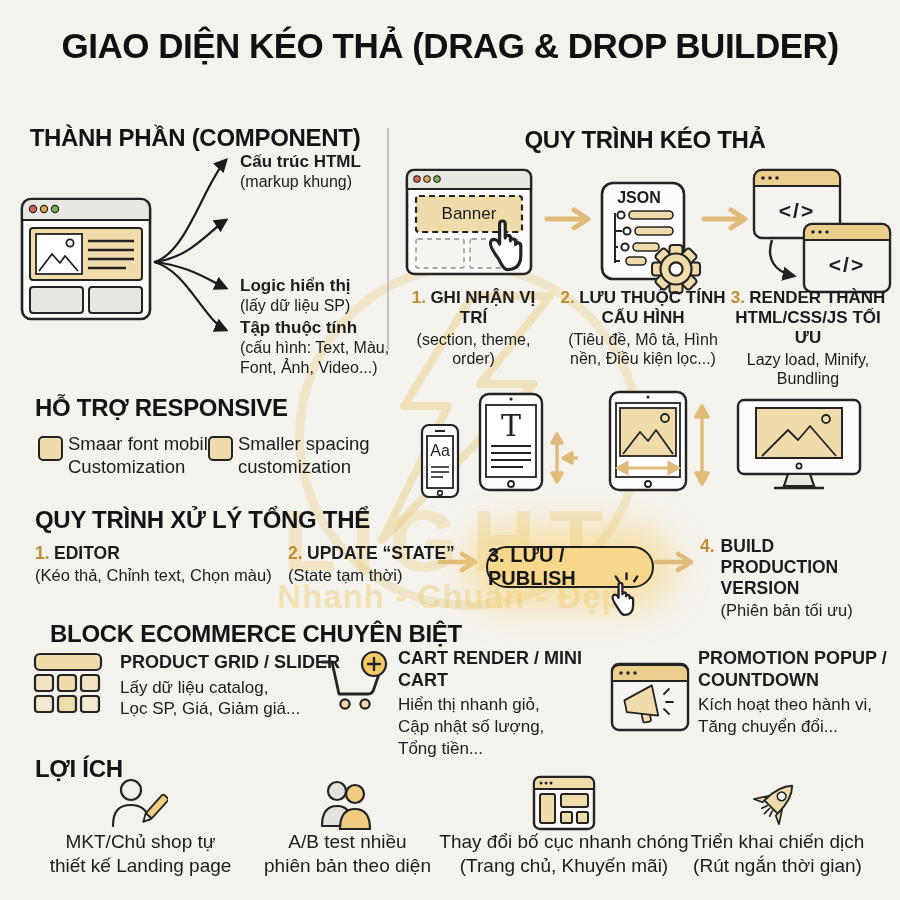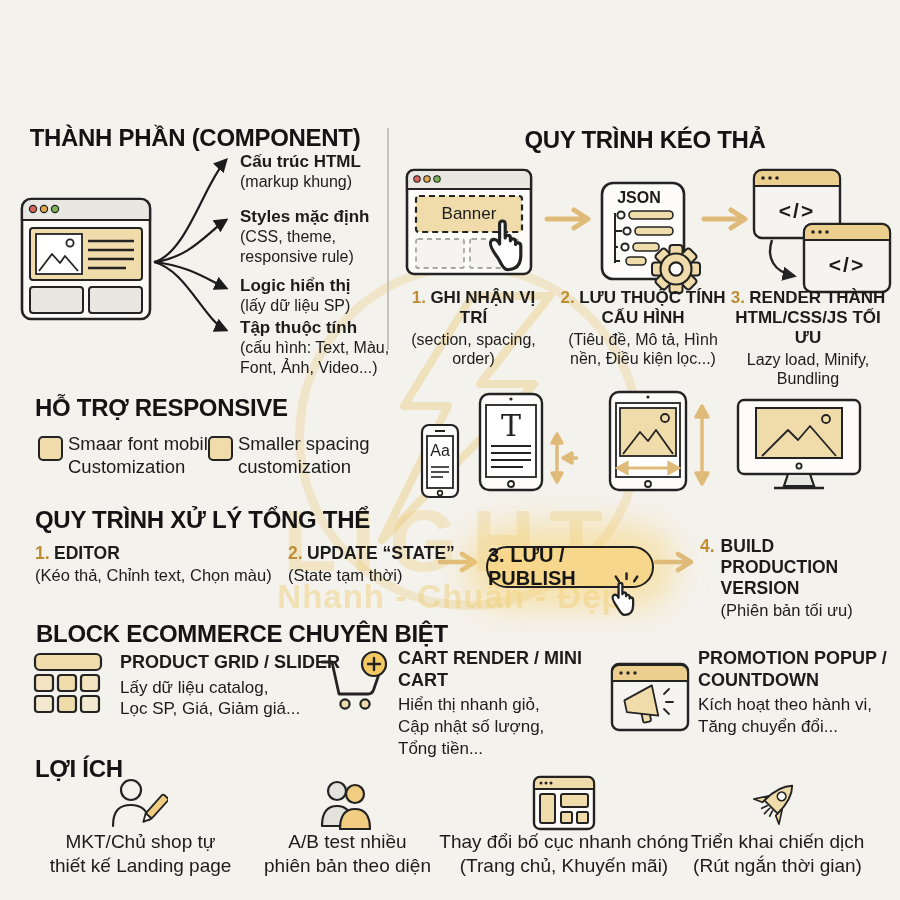--- a/index.html
+++ b/index.html
@@ -49,20 +49,21 @@
 
 <div id="canvas">
 
   <div class="abs wm wm-circle" style="left:295px;top:262px;width:330px;height:330px;"></div>
   <svg class="abs wm" style="left:352px;top:288px;" width="216" height="262" viewBox="0 0 216 262">
     <path d="M120 8 L52 118 H96 L30 252 L182 96 H128 L198 8 Z" fill="none" stroke="rgba(231,196,106,0.38)" stroke-width="8" stroke-linejoin="round"></path>
   </svg>
   <div class="abs wm wm-light" style="left:250px;top:490px;width:400px;">LIGHT</div>
   <div class="abs wm wm-slogan" style="left:230px;top:578px;width:440px;">Nhanh - Chuẩn - Đẹp</div>
 
+  <div class="abs main-title" style="top:26px;left:0;">GIAO DIỆN KÉO THẢ (DRAG &amp; DROP BUILDER)</div>
 
   <div class="abs sec-head center" style="left:20px;top:124px;width:350px;">THÀNH PHẦN (COMPONENT)</div>
   <div class="abs widget-label" style="left:24px;top:168px;">Block/Widget</div>
 
   <svg class="abs" style="left:20px;top:197px;" width="132" height="124" viewBox="0 0 132 124">
     <rect x="2" y="2" width="128" height="120" rx="9" fill="#fbfaf7" stroke="#232323" stroke-width="2.6"></rect>
     <path d="M2 11 a9 9 0 0 1 9-9 h110 a9 9 0 0 1 9 9 v12 H2 Z" fill="#e9e7e2" stroke="#232323" stroke-width="2.2"></path>
     <circle cx="13" cy="12" r="3.6" fill="#d96459" stroke="#232323" stroke-width="1.2"></circle>
     <circle cx="24" cy="12" r="3.6" fill="#e0a84b" stroke="#232323" stroke-width="1.2"></circle>
     <circle cx="35" cy="12" r="3.6" fill="#7cb356" stroke="#232323" stroke-width="1.2"></circle>
@@ -86,25 +87,20 @@
     </defs>
     <path d="M4 122 C36 114 54 44 76 20" fill="none" stroke="#1c1c1c" stroke-width="2.2" marker-end="url(#ah)"></path>
     <path d="M4 122 C40 118 58 92 76 80" fill="none" stroke="#1c1c1c" stroke-width="2.2" marker-end="url(#ah)"></path>
     <path d="M4 122 C40 126 58 140 76 148" fill="none" stroke="#1c1c1c" stroke-width="2.2" marker-end="url(#ah)"></path>
     <path d="M4 122 C36 130 54 180 76 190" fill="none" stroke="#1c1c1c" stroke-width="2.2" marker-end="url(#ah)"></path>
   </svg>
 
   <div class="abs bullet" style="left:240px;top:152px;width:158px;">
     <div class="bt">Cấu trúc HTML</div>
     <div class="bd pre">(markup khung)</div>
-  </div>
-  <div class="abs bullet" style="left:240px;top:207px;width:170px;">
-    <div class="bt">Styles mặc định</div>
-    <div class="bd pre">(CSS, theme,
-responsive rule)</div>
   </div>
   <div class="abs bullet" style="left:240px;top:276px;width:160px;">
     <div class="bt">Logic hiển thị</div>
     <div class="bd pre">(lấy dữ liệu SP)</div>
   </div>
   <div class="abs bullet" style="left:240px;top:318px;width:175px;">
     <div class="bt">Tập thuộc tính</div>
     <div class="bd pre">(cấu hình: Text, Màu,
 Font, Ảnh, Video...)</div>
   </div>
@@ -195,21 +191,21 @@
           <circle cx="18" cy="10" r="1.8" fill="#232323"></circle>
           <circle cx="25" cy="10" r="1.8" fill="#232323"></circle>
       </svg>
       <span class="overlay-txt" style="left:0;top:18px;width:90px;height:50px;font-weight:700;font-size:21px;letter-spacing:2px;">&lt;/&gt;</span>
     </div>
   </div>
 
   <div class="abs dd-label" style="left:396px;top:288px;width:155px;">
     <span class="num">1.</span>
     <span class="t pre">GHI NHẬN VỊ TRÍ</span>
-    <div class="desc pre">(section, spacing,
+    <div class="desc pre">(section, theme,
 order)</div>
   </div>
   <div class="abs dd-label" style="left:558px;top:288px;width:170px;">
     <span class="num">2.</span>
     <span class="t pre">LƯU THUỘC TÍNH
 CẤU HÌNH</span>
     <div class="desc pre">(Tiêu đề, Mô tả, Hình
 nền, Điều kiện lọc...)</div>
   </div>
   <div class="abs dd-label" style="left:724px;top:288px;width:168px;">
@@ -329,21 +325,21 @@
     <div style="display:flex;gap:6px;">
       <span class="num">4.</span>
       <div>
         <div class="t pre">BUILD PRODUCTION
 VERSION</div>
         <div class="desc">(Phiên bản tối ưu)</div>
       </div>
     </div>
   </div>
 
-  <div class="abs sec-head" style="left:36px;top:620px;">BLOCK ECOMMERCE CHUYÊN BIỆT</div>
+  <div class="abs sec-head" style="left:50px;top:620px;">BLOCK ECOMMERCE CHUYÊN BIỆT</div>
 
   <svg class="abs" style="left:33px;top:652px;" width="84" height="64" viewBox="0 0 84 64">
     <rect x="2" y="2" width="66" height="16" rx="5" fill="#f0dcab" stroke="#232323" stroke-width="2.2"></rect>
     <rect x="2" y="23" width="18" height="16" rx="3" fill="#f3e3c0" stroke="#232323" stroke-width="2.2"></rect>
     <rect x="25" y="23" width="18" height="16" rx="3" fill="#f0dcab" stroke="#232323" stroke-width="2.2"></rect>
     <rect x="48" y="23" width="18" height="16" rx="3" fill="#f3e3c0" stroke="#232323" stroke-width="2.2"></rect>
     <rect x="2" y="44" width="18" height="16" rx="3" fill="#f3e8d0" stroke="#232323" stroke-width="2.2"></rect>
     <rect x="25" y="44" width="18" height="16" rx="3" fill="#f0dcab" stroke="#232323" stroke-width="2.2"></rect>
     <rect x="48" y="44" width="18" height="16" rx="3" fill="#f3e8d0" stroke="#232323" stroke-width="2.2"></rect>
   </svg>

